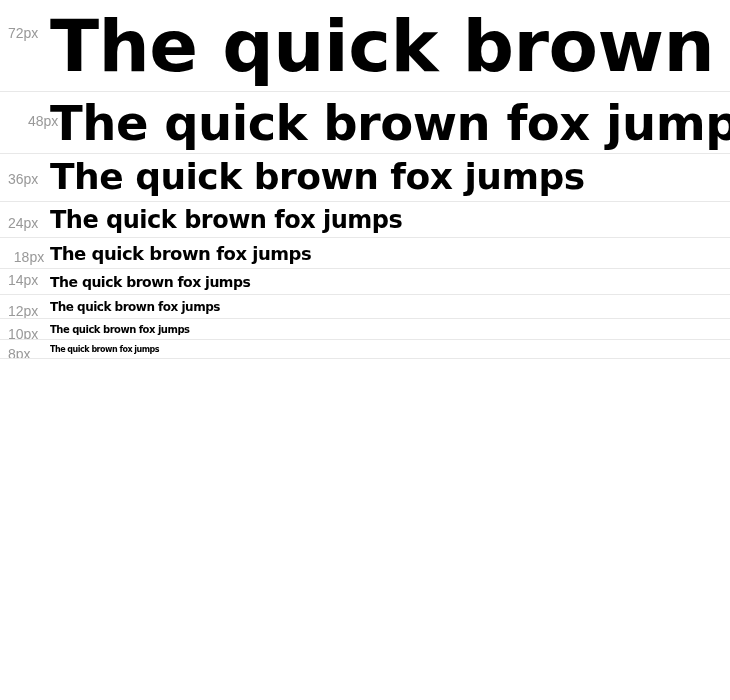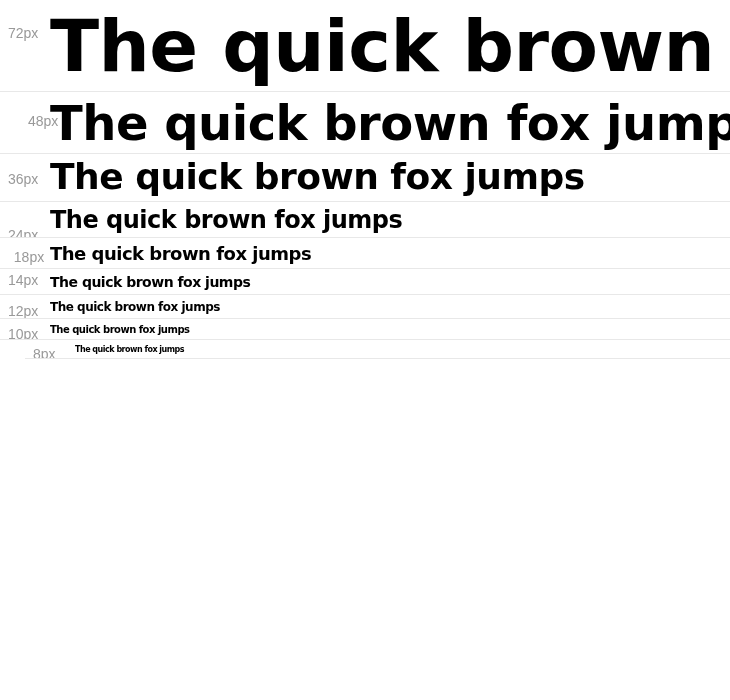--- a/index.html
+++ b/index.html
@@ -56,36 +56,36 @@
     </div>
     <div class="row" style="height: 62px;">
       <div class="size-label" style="top: 22px; margin-left: 20px;">48px</div>
       <div class="sample" style="font-size: 48px; padding-bottom: 5px;">The quick brown fox jumps</div>
     </div>
     <div class="row" style="height: 48px;">
       <div class="size-label" style="top: 18px;">36px</div>
       <div class="sample" style="font-size: 36px; padding-bottom: 5px;">The quick brown fox jumps</div>
     </div>
     <div class="row" style="height: 36px;">
-      <div class="size-label" style="top: 14px; margin-top: 12px;">24px</div>
+      <div class="size-label" style="top: 14px;">24px</div>
       <div class="sample" style="font-size: 24px; padding-bottom: 4px;">The quick brown fox jumps</div>
     </div>
     <div class="row" style="height: 31px;">
       <div class="size-label" style="top: 12px; text-align: center;">18px</div>
       <div class="sample" style="font-size: 18px; padding-bottom: 4px;">The quick brown fox jumps</div>
     </div>
     <div class="row" style="height: 26px;">
       <div class="size-label" style="top: 4px;">14px</div>
       <div class="sample" style="font-size: 14px; padding-bottom: 4px;">The quick brown fox jumps</div>
     </div>
     <div class="row" style="height: 24px;">
       <div class="size-label" style="top: 9px;">12px</div>
       <div class="sample" style="font-size: 12px; padding-bottom: 4px;">The quick brown fox jumps</div>
     </div>
     <div class="row" style="height: 21px;">
       <div class="size-label" style="top: 8px;">10px</div>
       <div class="sample" style="font-size: 10px; padding-bottom: 4px;">The quick brown fox jumps</div>
     </div>
-    <div class="row" style="height: 19px; margin-left: 25px;">
+    <div class="row" style="height: 19px;">
       <div class="size-label" style="top: 7px;">8px</div>
       <div class="sample" style="font-size: 8px; padding-bottom: 4px;">The quick brown fox jumps</div>
     </div>
   </div>
 
 </body></html>

